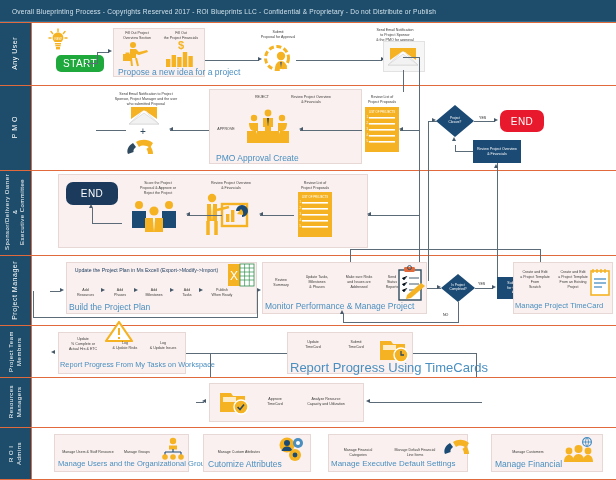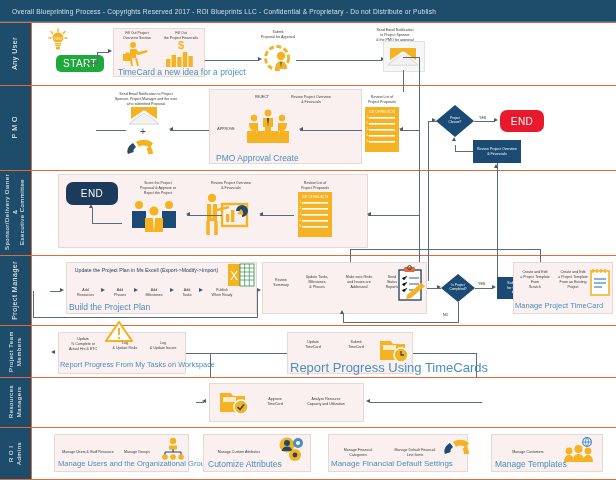--- a/index.html
+++ b/index.html
@@ -137,21 +137,21 @@
     <rect x="6.5" y="11.5" width="4" height="2" fill="#f5b323"></rect>
   </svg>
   <div style="position:absolute;left:178px;top:39px;color:#f5b323;font-size:11px;font-weight:bold;">$</div>
   <svg style="position:absolute;left:166px;top:50px;" width="30" height="17" viewBox="0 0 30 17">
     <rect x="0" y="9" width="4.4" height="8" fill="#f5b323"></rect>
     <rect x="5.6" y="5" width="4.4" height="12" fill="#f5b323"></rect>
     <rect x="11.2" y="7" width="4.4" height="10" fill="#f5b323"></rect>
     <rect x="16.8" y="2" width="4.4" height="15" fill="#f5b323"></rect>
     <rect x="22.4" y="6" width="4.4" height="11" fill="#f5b323"></rect>
   </svg>
-  <div class="card-title" style="left:118px;top:67px;">TimeCard a new idea for a project</div>
+  <div class="card-title" style="left:118px;top:67px;">Propose a new idea for a project</div>
 
   <div class="ln lnh" style="left:205px;top:60px;width:54px;"></div>
   <div class="arrow ar-r" style="left:258px;top:57.4px;"></div>
 
   <div class="micro" style="left:248px;top:30px;width:60px;">Submit
 Proposal for Approval</div>
   <svg style="position:absolute;left:262px;top:43px;" width="34" height="34" viewBox="0 0 34 34">
     <circle cx="15" cy="15" r="11.5" fill="none" stroke="#f5b323" stroke-width="3" stroke-dasharray="5 2.6"></circle>
     <circle cx="19" cy="13" r="4.2" fill="#f5b323"></circle>
     <path d="M13 26 c0-5 2.6-8 6-8 s6 3 6 8 z" fill="#f5b323"></path>
@@ -388,20 +388,21 @@
     <g stroke="#2f4a5e" stroke-width=".9">
       <path d="M6 12 l2 2 l3 -4"></path>
         <line x1="13" y1="12" x2="23" y2="12"></line>
       <path d="M6 18 l2 2 l3 -4"></path>
         <line x1="13" y1="18" x2="23" y2="18"></line>
       <path d="M6 24 l2 2 l3 -4"></path>
         <line x1="13" y1="24" x2="23" y2="24"></line>
     </g>
     <path d="M11 29 l14 -12 l4 3 l-14 12 l-5 1z" fill="#f5b323"></path>
   </svg>
+  <div class="card-title" style="left:265px;top:301px;">Monitor Performance &amp; Manage Project</div>
   <div class="arrow ar-r" style="left:257px;top:288.4px;"></div>
 
   <div class="diamond" style="left:441px;top:274px;width:34px;height:28px;">
     <svg width="34" height="28" viewBox="0 0 34 28">
         <polygon points="17,0 34,14 17,28 0,14" fill="#1b4a74"></polygon>
       </svg>
     <div class="dtxt" style="white-space:pre;">Is Project
 Completed?</div>
   </div>
   <div class="ln lnh" style="left:427px;top:288px;width:14px;"></div>
@@ -522,29 +523,29 @@
   <div class="card" style="left:328px;top:434px;width:140px;height:38px;"></div>
   <div class="micro" style="left:331px;top:448px;width:54px;">Manage Financial
 Categories</div>
   <div class="micro" style="left:385px;top:448px;width:60px;">Manage Default Financial
 Line Items</div>
   <svg style="position:absolute;left:442px;top:437px;" width="30" height="22" viewBox="0 0 30 22">
     <path d="M3 17 c-2-4 1-9 5-11 l3 4 c-2 1.6-3 3.4-2.4 5 z" fill="#1b4a74"></path>
     <path d="M11 5 c5-3 11-3 16 1 l-3 5 c-4-3-7-3-10-1 z" fill="#f5b323"></path>
     <path d="M24 9 c2 2 3 5 3 8 l-5 0 c0-2-.6-4-1.6-5z" fill="#f5b323"></path>
   </svg>
-  <div class="card-title" style="left:331px;top:459px;font-size:8px;">Manage  Financial Default Settings</div>
+  <div class="card-title" style="left:331px;top:459px;font-size:8px;">Manage  Executive Default Settings</div>
 
   <div class="card" style="left:491px;top:434px;width:112px;height:38px;"></div>
   <div class="micro" style="left:500px;top:450px;width:56px;">Manage Customers</div>
   <svg style="position:absolute;left:563px;top:437px;" width="32" height="26" viewBox="0 0 32 26">
     <circle cx="24" cy="5" r="4.4" fill="none" stroke="#4a8fc0" stroke-width="1.2"></circle>
     <path d="M19.6 5 h8.8 M24 .6 c2 2.6 2 6.2 0 8.8 M24 .6 c-2 2.6 -2 6.2 0 8.8" stroke="#4a8fc0" stroke-width=".9" fill="none"></path>
     <circle cx="6" cy="14" r="3.4" fill="#f5b323"></circle>
       <path d="M1 25 c0-4.4 2.2-7 5-7 s5 2.6 5 7z" fill="#f5b323"></path>
     <circle cx="25" cy="14" r="3.4" fill="#f5b323"></circle>
       <path d="M20 25 c0-4.4 2.2-7 5-7 s5 2.6 5 7z" fill="#f5b323"></path>
     <circle cx="15.5" cy="12" r="4" fill="#f5b323"></circle>
       <path d="M9.5 25 c0-5 2.6-8 6-8 s6 3 6 8z" fill="#f5b323"></path>
   </svg>
-  <div class="card-title" style="left:495px;top:459px;">Manage Templates</div>
+  <div class="card-title" style="left:495px;top:459px;">Manage Financial</div>
 
 </div>
 
 </body></html>

